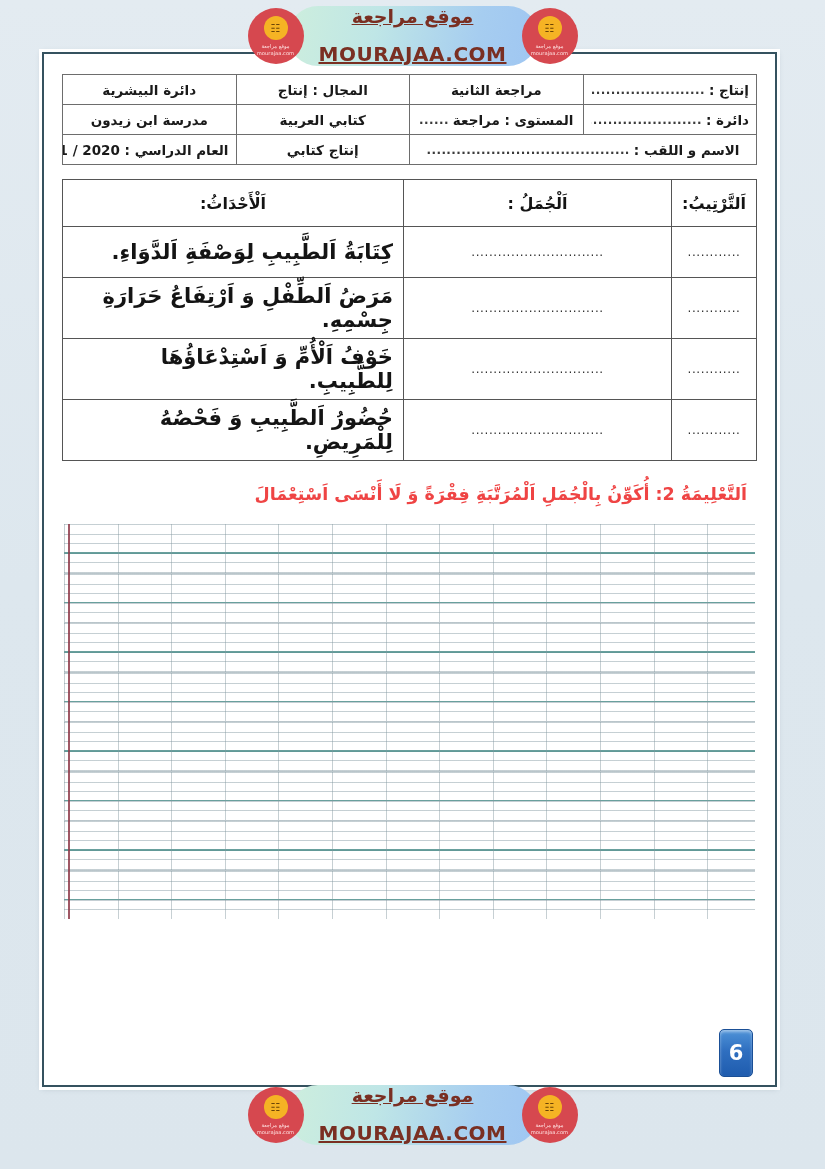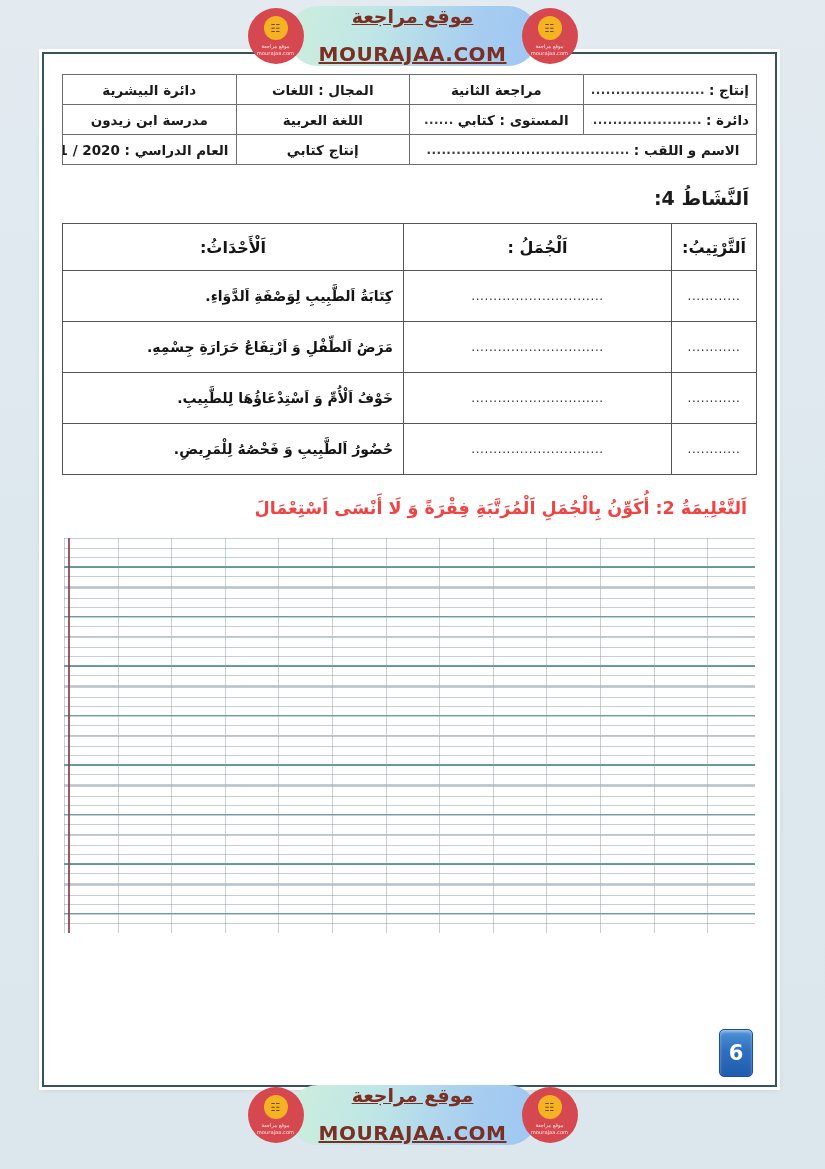--- a/index.html
+++ b/index.html
@@ -117,21 +117,21 @@
     vertical-align: middle;
   }
   table.events th {
     height: 34px;
     font-size: 16px;
     font-weight: 600;
     text-align: center;
   }
   table.events td.ev {
     height: 38px;
-    font-size: 14px;
+    font-size: 21px;
     text-align: right;
     font-weight: 600;
   }
   table.events td.fill {
     height: 38px;
     text-align: center;
     color: #2f2f2f;
     font-size: 12px;
     letter-spacing: 0.6px;
     overflow: hidden;
@@ -332,53 +332,52 @@
     <table class="ident">
       <tbody>
         <tr>
           <td>
             <span class="cell-line">
               <span class="lbl">إنتاج :</span>
               <span class="dots">.........................</span>
             </span>
           </td>
           <td>مراجعة الثانية</td>
-          <td>المجال : اللغات</td>
+          <td>المجال : إنتاج</td>
           <td>دائرة البيشرية</td>
         </tr>
         <tr>
           <td>
             <span class="cell-line">
               <span class="lbl">دائرة :</span>
               <span class="dots">.........................</span>
             </span>
           </td>
           <td>
             <span class="cell-line">
-              <span class="lbl">المستوى : كتابي</span>
+              <span class="lbl">المستوى : مراجعة</span>
               <span class="dots">......</span>
             </span>
           </td>
-          <td>اللغة العربية</td>
+          <td>كتابي العربية</td>
           <td>مدرسة ابن زيدون</td>
         </tr>
         <tr>
           <td colspan="2">
             <span class="cell-line">
               <span class="lbl">الاسم و اللقب :</span>
               <span class="dots">.........................................</span>
             </span>
           </td>
           <td>إنتاج كتابي</td>
           <td>العام الدراسي : 2020 / 2021</td>
         </tr>
       </tbody>
     </table>
 
-    <div class="activity-title">اَلنَّشَاطُ 4:</div>
 
     <table class="events">
       <colgroup>
         <col class="c-order">
         <col class="c-sent">
         <col class="c-event">
       </colgroup>
       <thead>
         <tr>
           <th>اَلتَّرْتِيبُ:</th>

